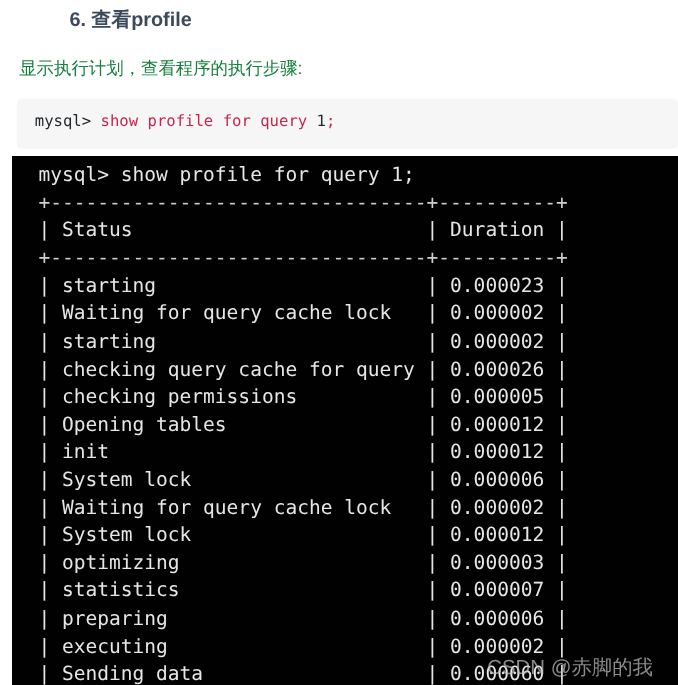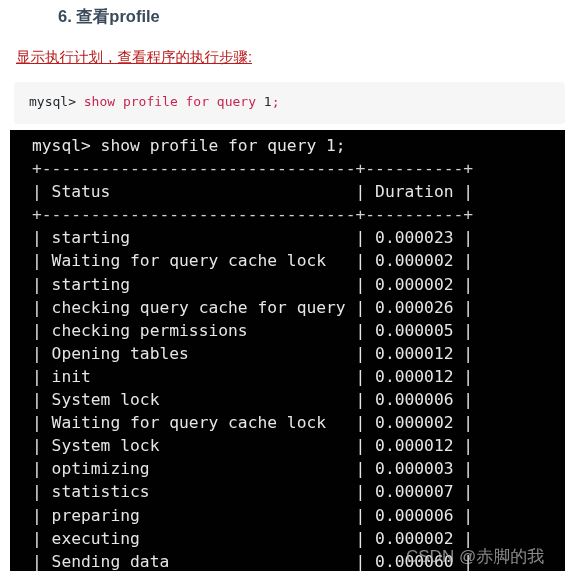--- a/index.html
+++ b/index.html
@@ -33,23 +33,22 @@
     white-space: nowrap;
     margin-left: 42px;
   }
 
   
   .paragraph {
     position: absolute;
     left: 16px;
     top: 48px;
     font-size: 14.5px;
-    color: #b91c1c;
+    color: #15803d;
     white-space: nowrap;
-    text-decoration: underline;
   }
 
   
   .codeblock {
     position: absolute;
     left: 14px;
     top: 82px;
     width: 551px;
     height: 42px;
     background: #f6f6f6;

